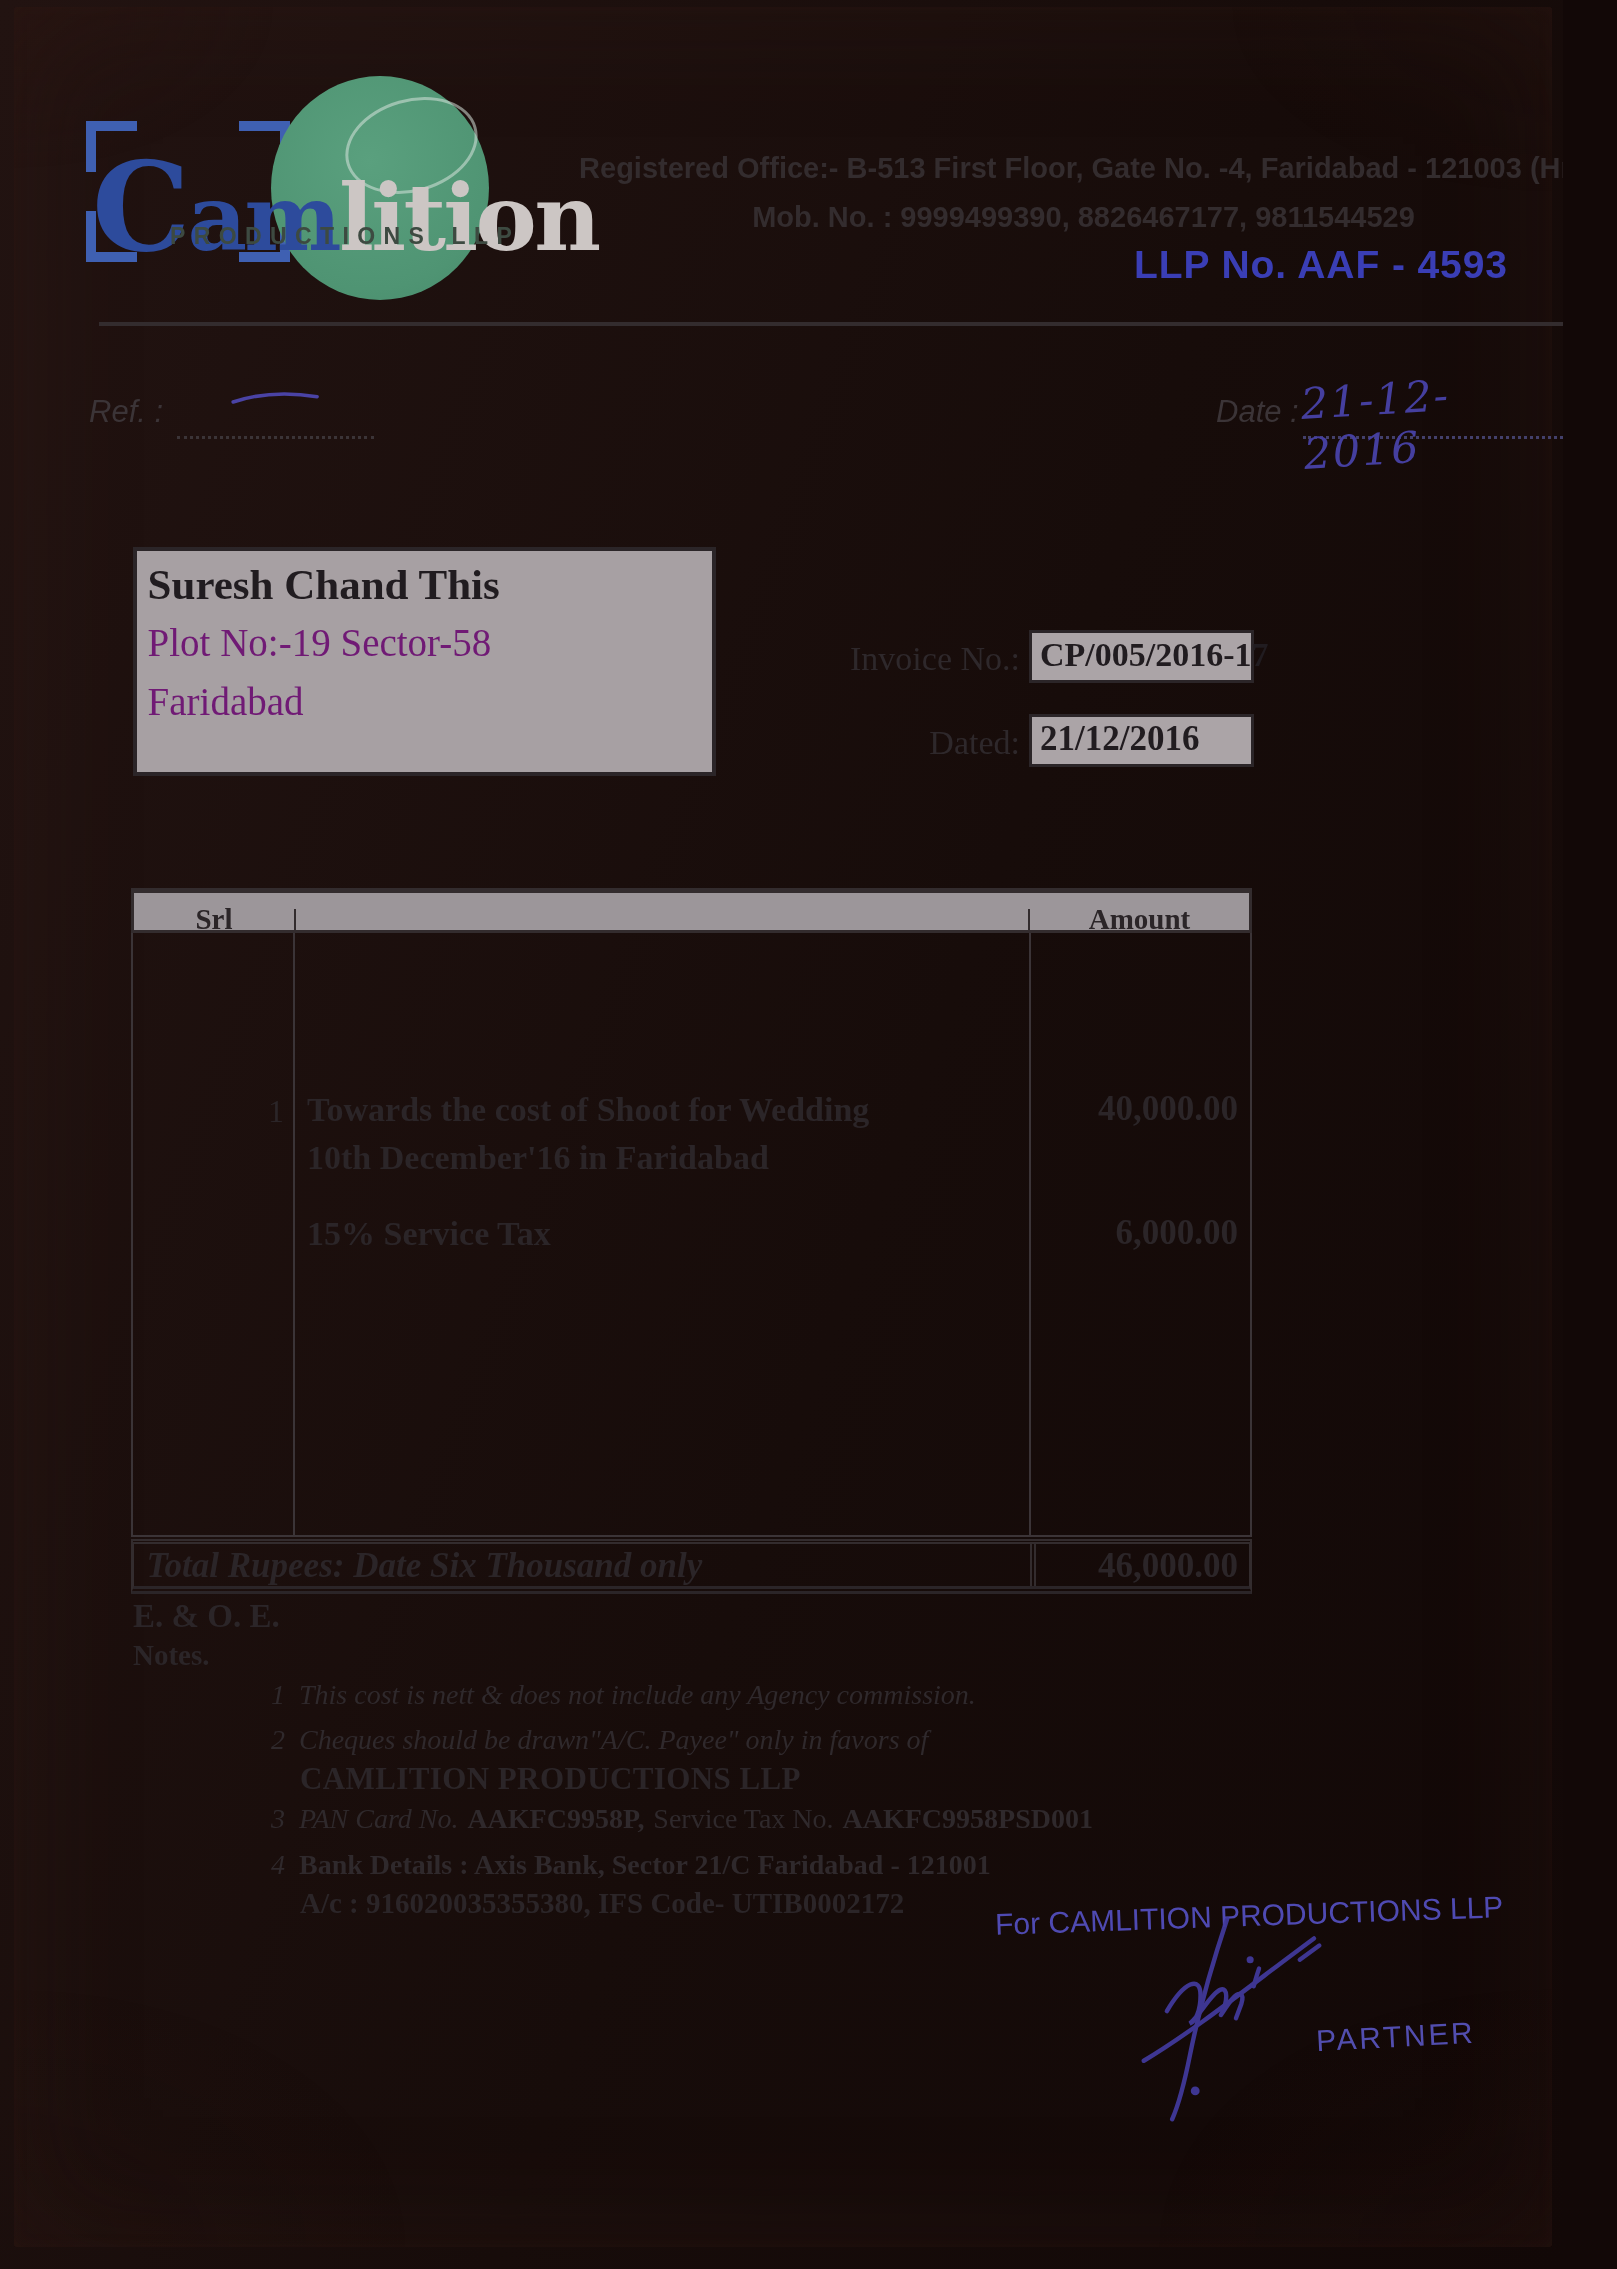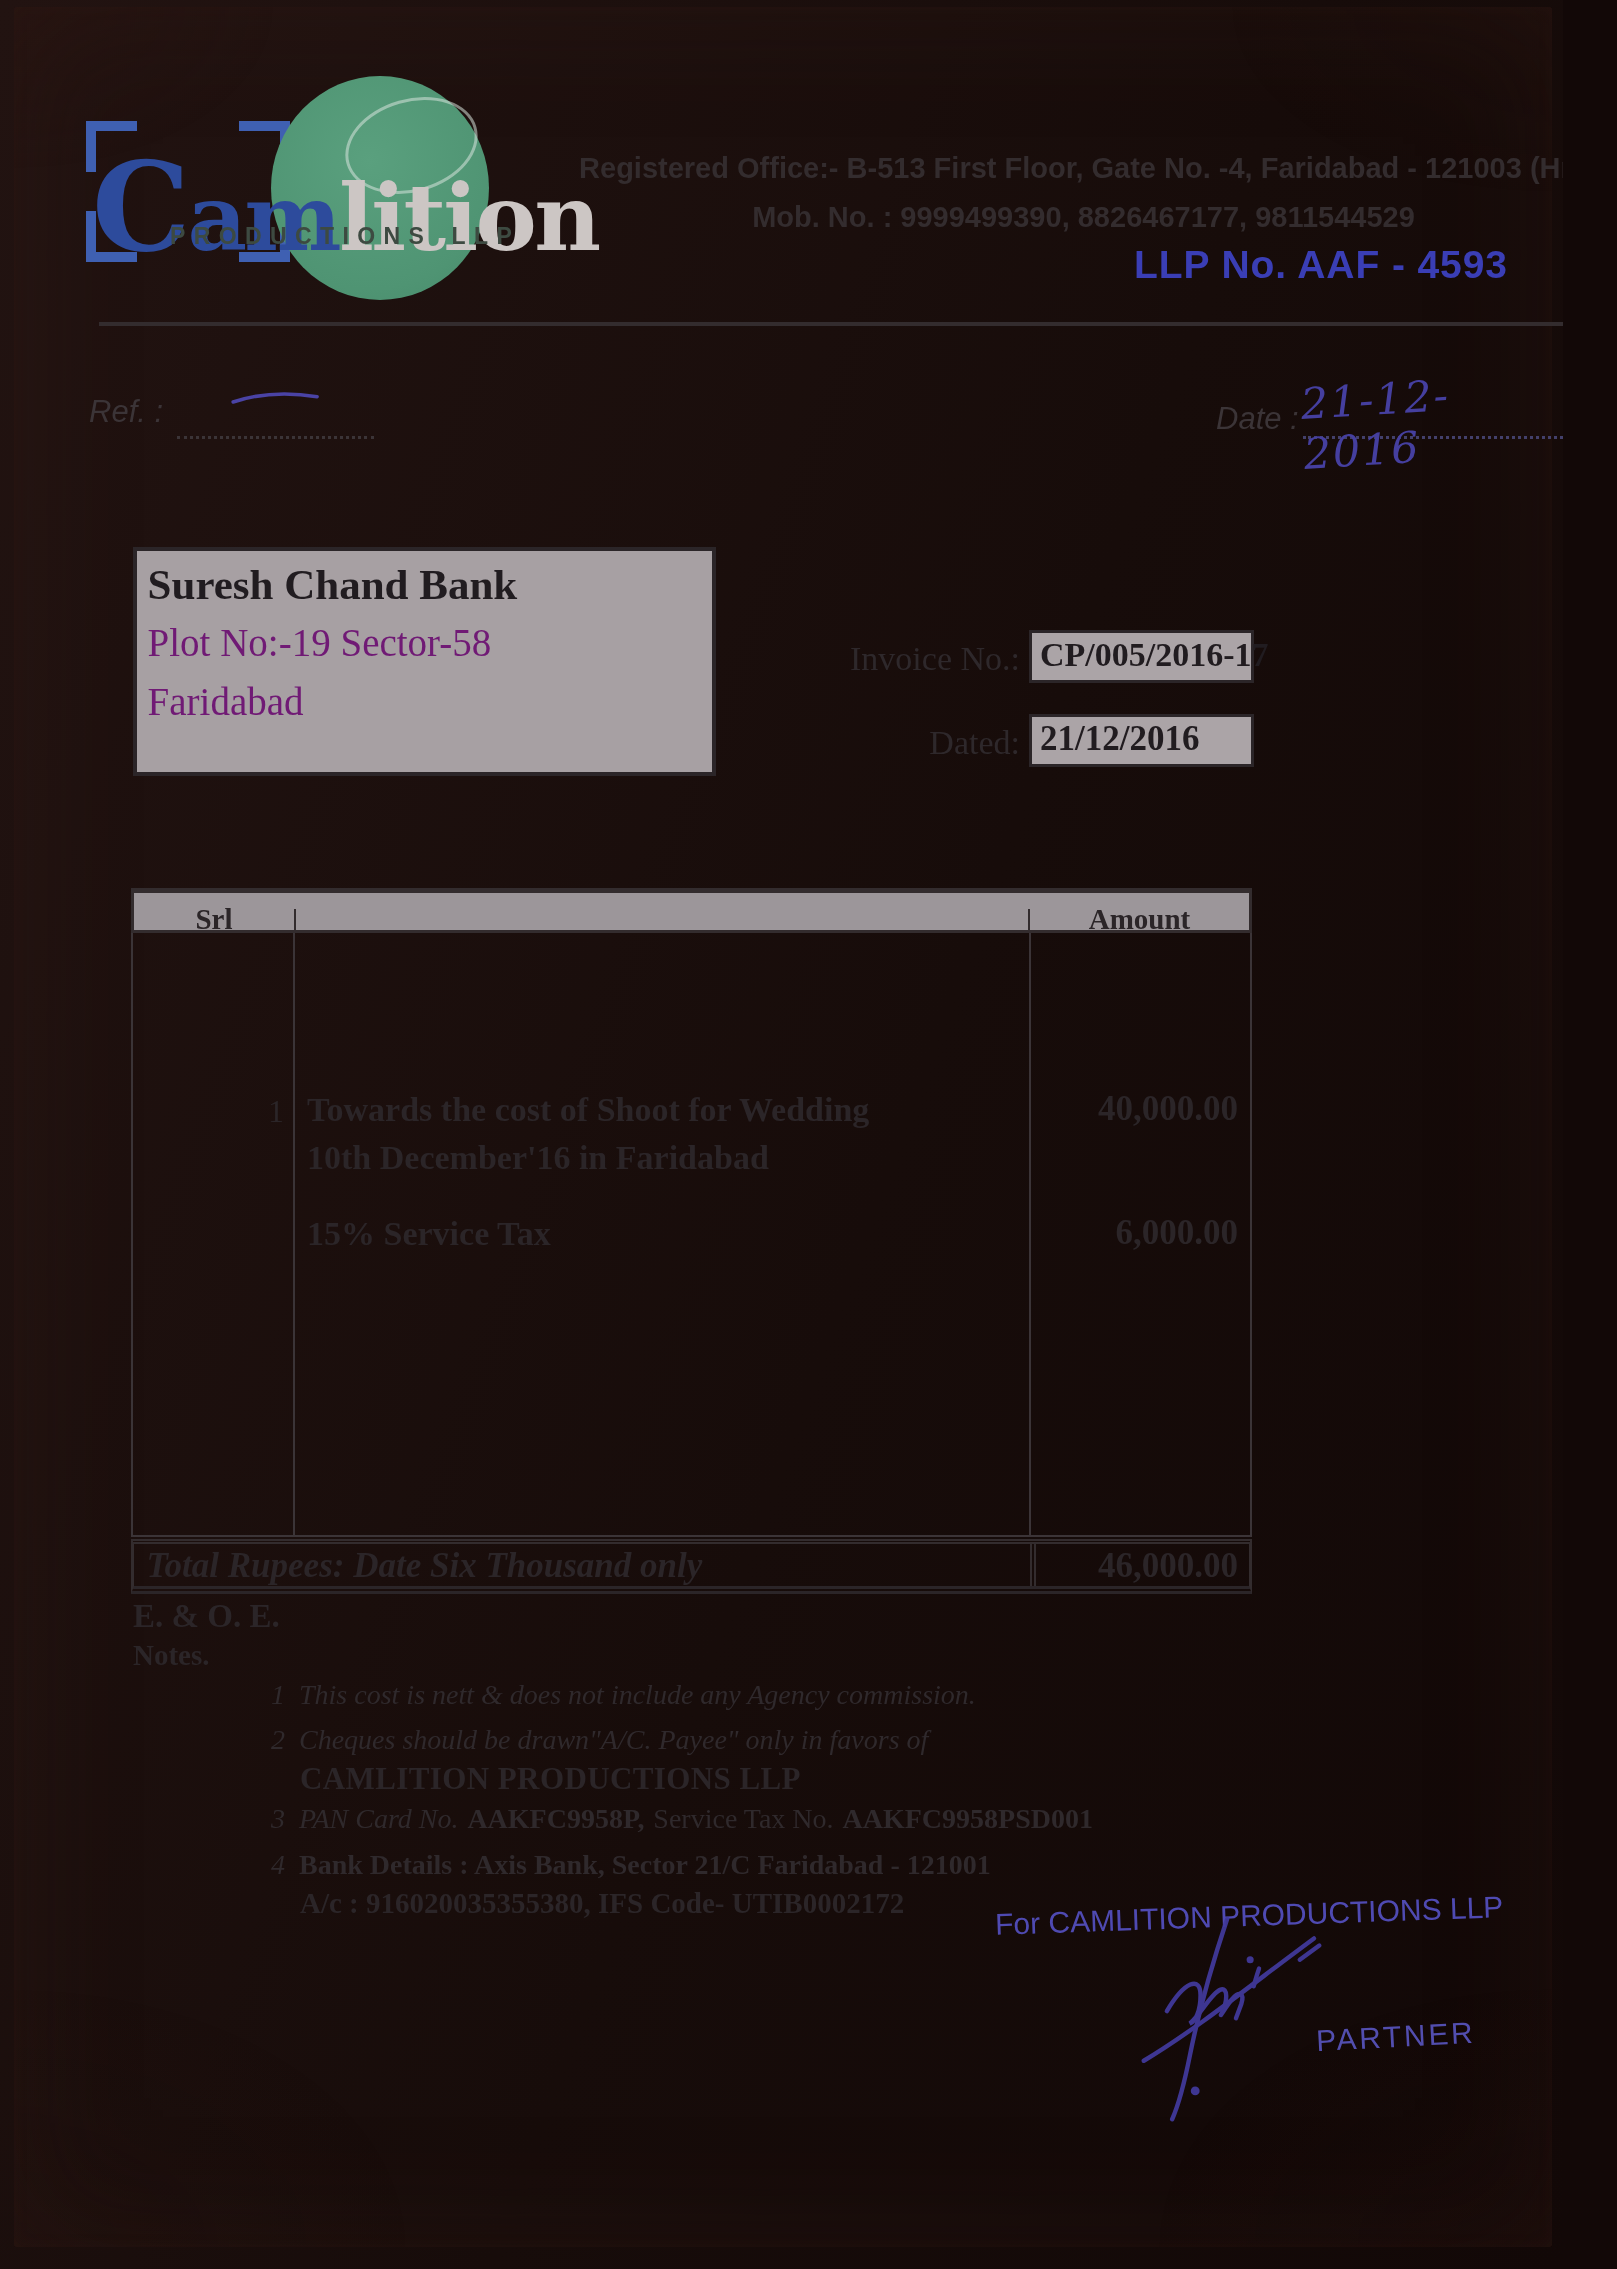--- a/index.html
+++ b/index.html
@@ -43,21 +43,21 @@
           font-family:"Liberation Sans",sans-serif;font-weight:bold;font-size:39px;
           color:#3a3eb5;letter-spacing:0.9px;}
   .head-rule{left:99px;top:322px;width:1490px;height:3.5px;background:#332c2e;}
 
   
   .hand{font-family:"DejaVu Serif",serif;font-style:italic;color:#453f9f;}
   .ref-label,.date-label{font-family:"Liberation Sans",sans-serif;font-style:italic;
                          font-size:31px;color:#3b3437;}
   .ref-label{left:89px;top:394px;}
   .ref-dots{left:177px;top:401px;width:197px;height:35px;border-bottom:3.5px dotted #3b3437;}
-  .date-label{left:1216px;top:394px;margin-top:7px;}
+  .date-label{left:1216px;top:394px;}
   .date-dots{left:1303px;top:401px;width:266px;height:35px;border-bottom:3.5px dotted #43406b;}
   .date-script{left:1302px;top:371px;font-size:43px;letter-spacing:1.8px;transform:rotate(-3.5deg);}
 
   
   .bill-box{left:133px;top:547px;width:583px;height:229px;background:#a7a0a3;
             border:4.4px solid #2b2528;box-sizing:border-box;padding:5.3px 0 0 10.6px;}
   .bill-name{font-weight:bold;font-size:43px;color:#211c20;line-height:57px;}
   .bill-addr{font-size:39px;color:#701a75;line-height:59px;}
 
   
@@ -133,21 +133,21 @@
     <div class="abs ref-label">Ref. :</div>
     <div class="abs ref-dots"></div>
     <svg class="abs ref-dash-svg" viewBox="0 0 110 24">
       <path d="M6 16 C36 6 66 4 102 10" fill="none" stroke="#4a43a5" stroke-width="4" stroke-linecap="round"></path>
     </svg>
     <div class="abs date-label">Date :</div>
     <div class="abs date-dots"></div>
     <div class="abs hand date-script">21-12-2016</div>
 
     <div class="abs bill-box">
-      <div class="bill-name">Suresh Chand Bank</div>
+      <div class="bill-name">Suresh Chand This</div>
       <div class="bill-addr">Plot No:-19 Sector-58</div>
       <div class="bill-addr">Faridabad</div>
     </div>
 
     <div class="abs meta-label" style="left:829px;top:640px;">Invoice No.:</div>
     <div class="abs meta-box" style="left:1029px;top:630px;">CP/005/2016-17</div>
     <div class="abs meta-label" style="left:829px;top:724px;">Dated:</div>
     <div class="abs meta-box" style="left:1029px;top:714px;font-size:35px;">21/12/2016</div>
 
     <div class="abs thead">

